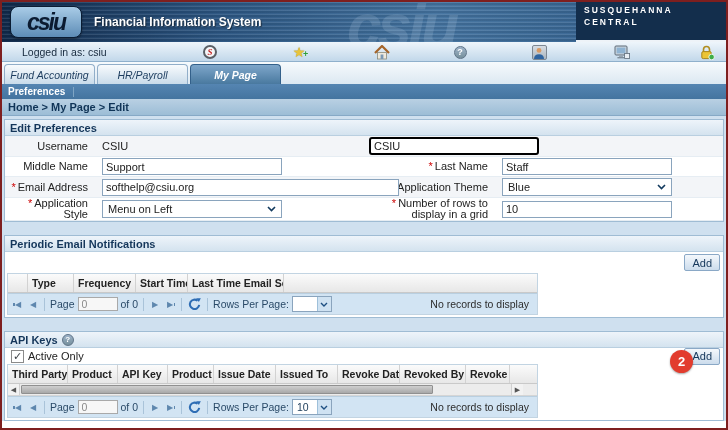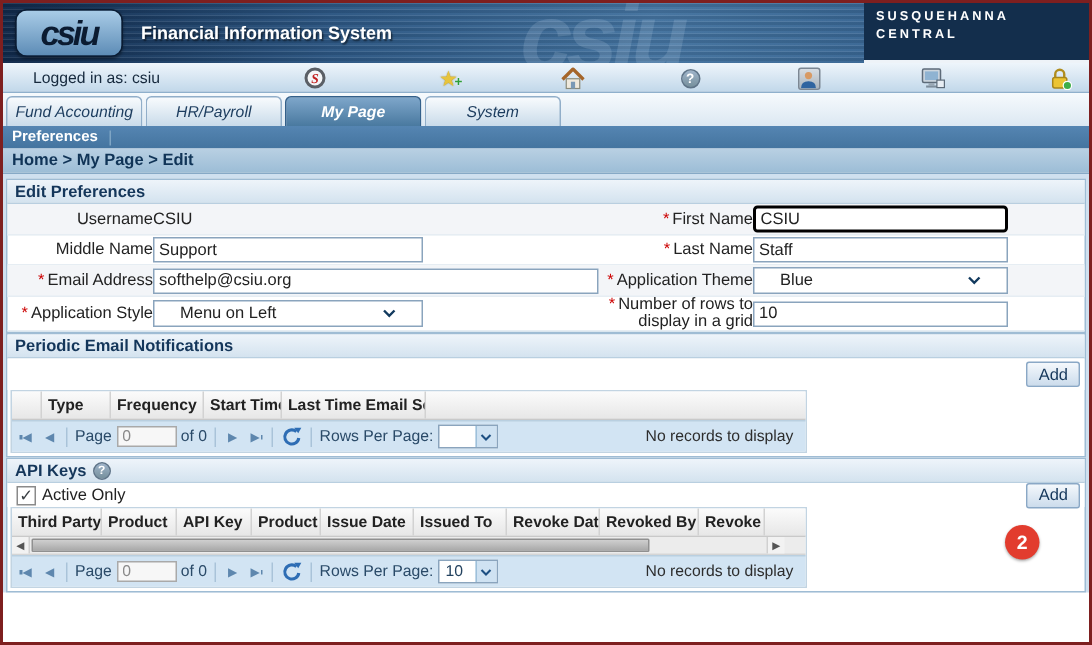--- a/index.html
+++ b/index.html
@@ -34,35 +34,35 @@
 
   
   .menubar { height:15px; background:linear-gradient(180deg,#5585b2,#44749f); display:flex; align-items:center; padding-left:6px; }
   .menubar .mitem { color:#fff; font-size:10px; font-weight:bold; padding-right:8px; cursor:pointer; }
   .menubar .mdiv { width:1px; height:10px; background:#7fa5c4; }
   .breadcrumb { height:17px; background:linear-gradient(180deg,#b9d0e3,#9cbdd6); border-bottom:1px solid #86a9c6; display:flex; align-items:center; padding-left:6px; color:#103457; font-size:11px; font-weight:bold; }
 
   .content { background:#cfe0ef; padding:3px 1px 0 1px; }
 
   
-  .section { background:#fff; border:1px solid #9fbcd4; margin:0 1px 0 1px; }
+  .section { background:#fff; border:1px solid #9fbcd4; margin:0 1px 13px 1px; }
   .sec-hdr { height:16px; background:linear-gradient(180deg,#eef4fa,#d4e3ef); border-bottom:1px solid #b9cfe0; display:flex; align-items:center; padding-left:5px; gap:4px; }
   .sec-hdr .sec-title { font-size:11px; font-weight:bold; color:#14365a; }
   .help-sm { width:12px; height:12px; border-radius:50%; background:linear-gradient(180deg,#9fb4ca,#76909c); border:1px solid #5f7488; color:#fff; font-size:8px; font-weight:bold; display:flex; align-items:center; justify-content:center; cursor:pointer; }
 
   
   .frow { display:grid; grid-template-columns:97px 267px 133px 1fr; align-items:center; min-height:19px; border-bottom:1px solid #e6edf3; }
   .frow.shade { background:#f3f5f8; }
-  .flabel { text-align:right; font-size:11px; color:#222; padding-right:0; line-height:11px; }
+  .flabel { text-align:right; font-size:11px; color:#222; padding-right:14px; line-height:11px; }
   .req { color:#cc0000; margin-right:2px; }
   .ffield { font-size:11px; color:#222; padding:1px 0; }
   .tinput { height:17px; border:1px solid #8aa4bd; font-size:11px; padding:1px 3px; color:#222; font-family:inherit; }
   .tinput.focused { border:2px solid #000; border-radius:3px; height:18px; }
   .w-mid { width:180px; } .w-email { width:297px; } .w-right { width:170px; }
-  .selbox { height:18px; border:1px solid #8aa4bd; background:#fff; display:inline-flex; align-items:center; padding:0 17px; font-size:11px; color:#222; cursor:pointer; }
+  .selbox { height:18px; border:1px solid #8aa4bd; background:#fff; display:inline-flex; align-items:center; padding:0 5px; font-size:11px; color:#222; cursor:pointer; }
   .selbox .chev { margin-left:auto; display:flex; }
   .btnrow { display:flex; justify-content:flex-end; gap:4px; padding:3px 3px 4px 0; background:#fff; }
   .btn { background:linear-gradient(180deg,#f4f8fc,#ccdcec); border:1px solid #8aa8c6; border-radius:2px; color:#14365a; font-size:11px; padding:1px 7px; height:17px; cursor:pointer; font-family:inherit; }
 
   .addrow { display:flex; justify-content:flex-end; padding:2px 3px; background:#fff; }
 
   
   .grid { width:531px; border:1px solid #c2d4e2; margin:0 0 2px 2px; }
   .grid-header { display:flex; height:19px; background:linear-gradient(180deg,#fbfbfb,#e7e7e7); border-bottom:1px solid #c9c9c9; }
   .gh { border-right:1px solid #d2d2d2; font-size:10.5px; font-weight:bold; color:#222; display:flex; align-items:center; padding-left:4px; white-space:nowrap; overflow:hidden; }
@@ -151,41 +151,39 @@
         <rect x="2.8" y="6.6" width="9.4" height="7" rx="1.4" fill="#ecc433" stroke="#a8861c"></rect>
         <circle cx="12.6" cy="12" r="2.8" fill="#3fae49" stroke="#fff" stroke-width="0.8"></circle>
       </svg>
     </div>
   </div>
 
   <div class="tabrow">
     <div class="tab">Fund Accounting</div>
     <div class="tab">HR/Payroll</div>
     <div class="tab active">My Page</div>
-    <div class="tab">System</div>
   </div>
 
   <div class="menubar">
     <span class="mitem">Preferences</span>
     <span class="mdiv"></span>
   </div>
 
   <div class="breadcrumb">Home &gt; My Page &gt; Edit</div>
 
   <div class="content">
 
     <div class="section">
       <div class="sec-hdr">
         <span class="sec-title">Edit Preferences</span>
       </div>
 
       <div class="frow shade">
         <div class="flabel"><span>Username</span></div>
         <div class="ffield">CSIU</div>
-        <div class="flabel"><span class="req">*</span><span>First Name</span></div>
         <div class="ffield"><input class="tinput focused w-right" value="CSIU" style=""></div>
       </div>
 
       <div class="frow">
         <div class="flabel"><span>Middle Name</span></div>
         <div class="ffield"><input class="tinput w-mid" value="Support" style=""></div>
         <div class="flabel"><span class="req">*</span><span>Last Name</span></div>
         <div class="ffield"><input class="tinput w-right" value="Staff" style=""></div>
       </div>
 

